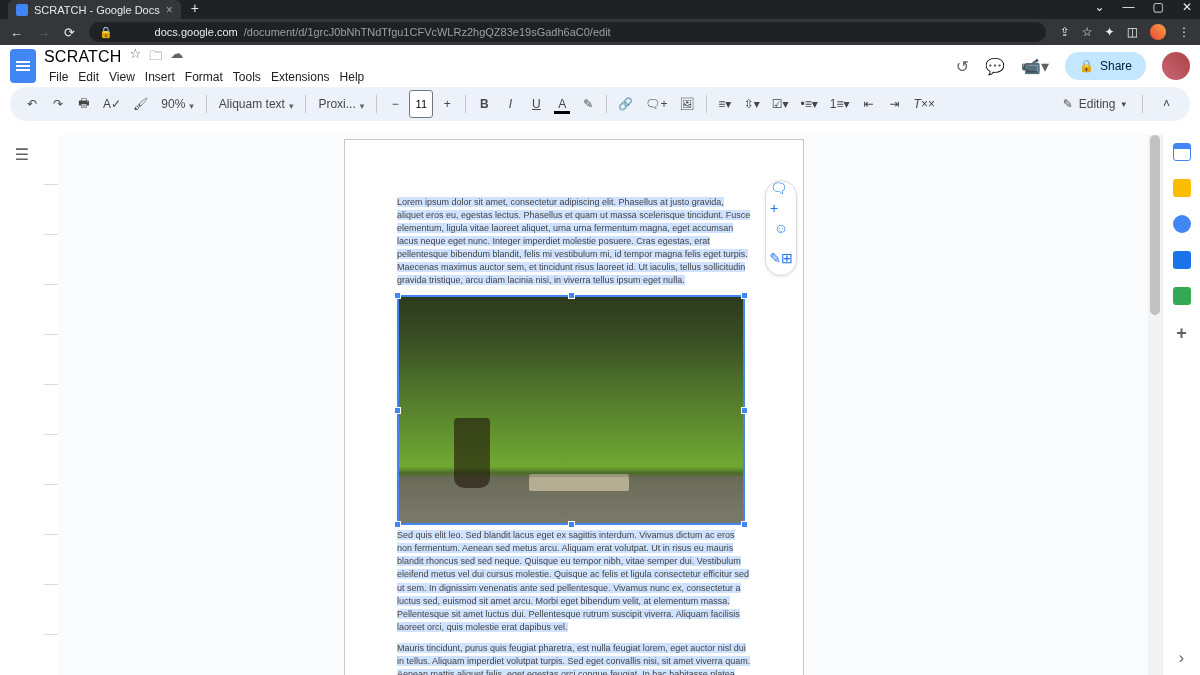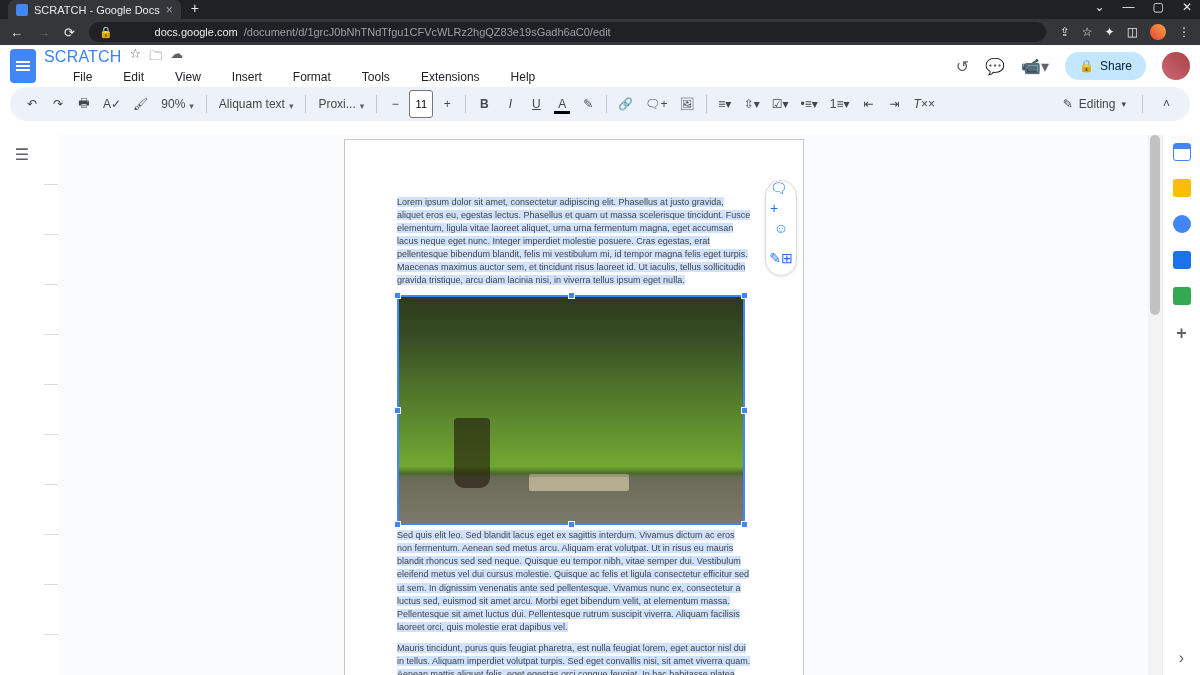--- a/index.html
+++ b/index.html
@@ -21,24 +21,24 @@
   .url-host { color: #e8eaed; padding-left: 36px; }
   .ext-icons { display: flex; gap: 12px; color: #e8eaed; font-size: 12px; align-items: center;}
   .avatar-sm { width: 16px; height: 16px; border-radius: 50%; background: linear-gradient(45deg,#ea4335,#f4a742); }
   
   
   .docs-header { height: 42px; display: flex; align-items: center; padding: 6px 10px; gap: 8px; }
   .docs-logo { width: 26px; height: 34px; background: #4285f4; border-radius: 4px; position: relative; display:flex; align-items:center; justify-content:center;}
   .docs-logo::after{ content:''; width:14px; height:2px; background:#fff; box-shadow: 0 4px 0 #fff, 0 -4px 0 #fff; }
   .title-area { display: flex; flex-direction: column; gap: 0px; }
   .title-row { display: flex; align-items: center; gap: 8px; }
-  .doc-title { font-size: 16px; color: #3b82f6; font-weight: 400; letter-spacing: 0.2px;}
+  .doc-title { font-size: 16px; color: #000000; font-weight: 400; letter-spacing: 0.2px;}
   .title-icons { display: flex; gap: 8px; color: #5f6368; font-size: 13px; }
   .title-icons span { cursor: pointer; }
-  .menu-bar { display: flex; gap: 21px; font-size: 12px; color: #202124; margin-left: 24px; }
+  .menu-bar { display: flex; gap: 0; font-size: 12px; color: #202124; }
   .menu-bar span { padding: 2px 5px; cursor: pointer; border-radius: 3px; }
   .header-right { margin-left: auto; display: flex; align-items: center; gap: 16px; }
   .hdr-icon { font-size: 16px; color: #5f6368; cursor: pointer; }
   .share-btn { background: #c2e7ff; color: #001d35; border-radius: 20px; padding: 7px 14px; font-size: 12px; display: flex; align-items: center; gap: 6px; cursor: pointer; font-weight:500;}
   .profile { width: 28px; height: 28px; border-radius: 50%; background: linear-gradient(45deg,#c67,#a44); }
   
   
   .toolbar { height: 34px; background: #edf2fa; border-radius: 24px; margin: 0 10px 2px 10px; display: flex; align-items: center; padding: 0 10px; gap: 2px; font-size: 12px; color: #444746;}
   .tb-btn { padding: 4px 5px; cursor: pointer; border-radius: 4px; display: flex; align-items: center; justify-content: center; min-width: 24px; height: 24px;}
   .tb-sep { width: 1px; height: 18px; background: #c7c7c7; margin: 0 4px; }

